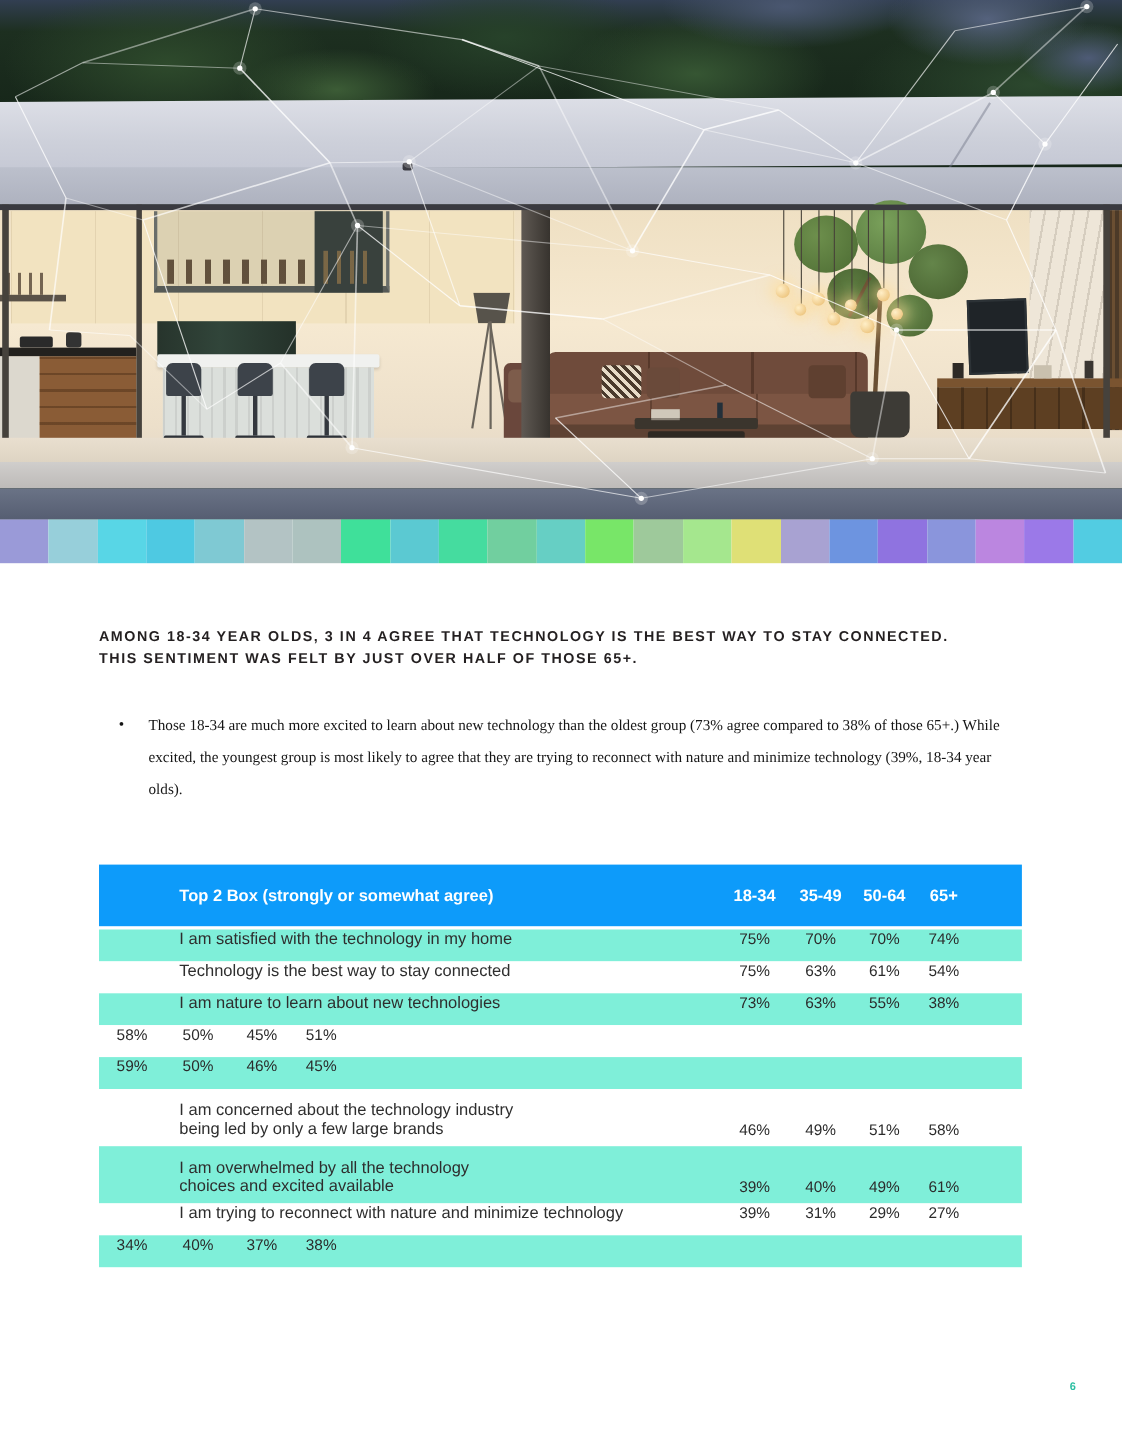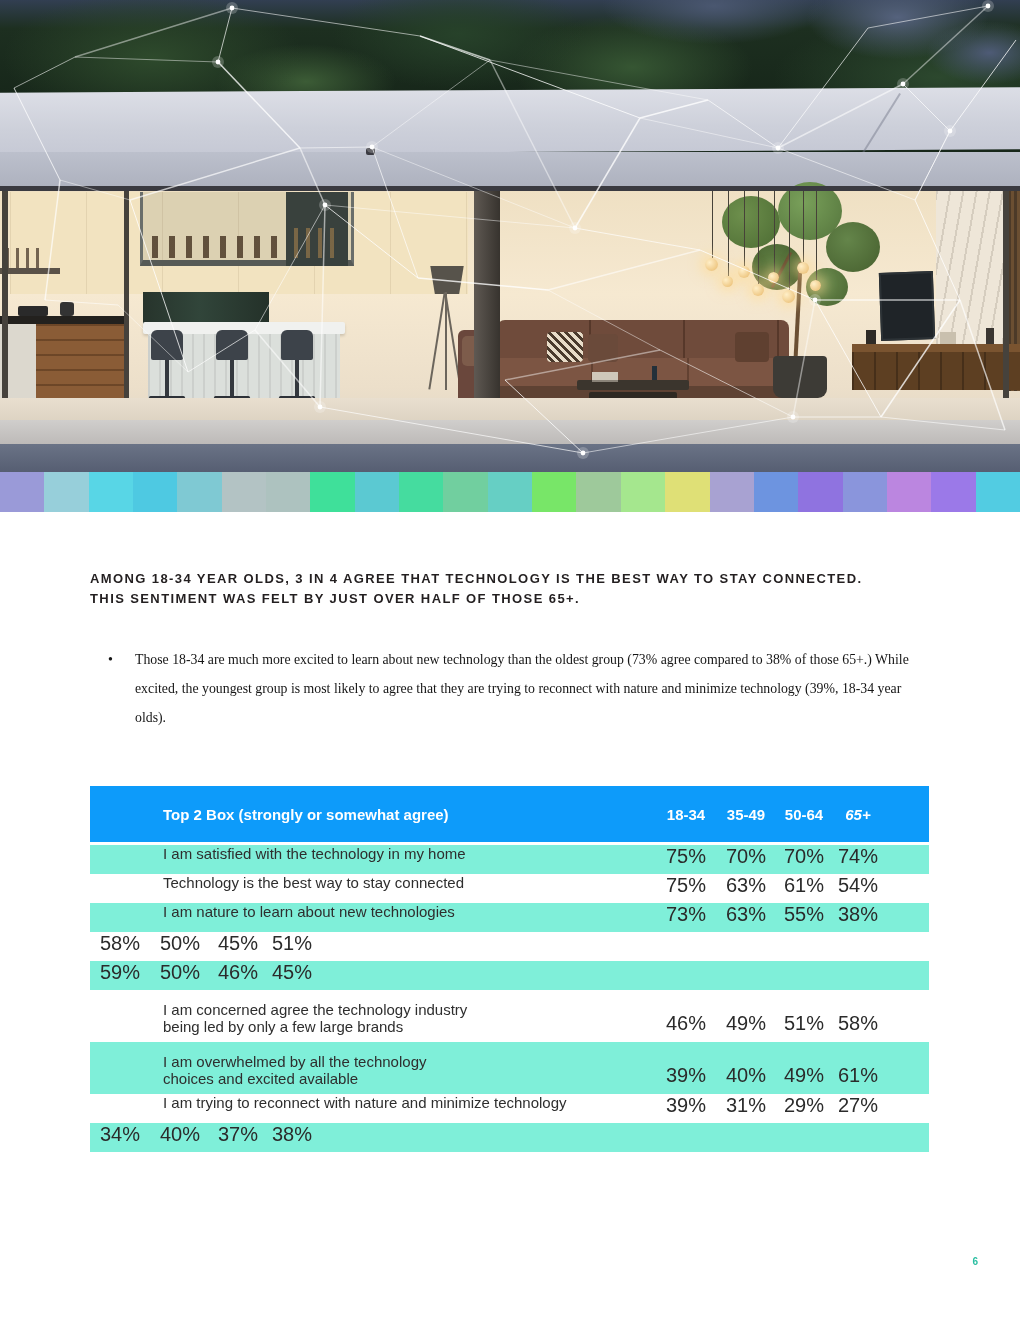--- a/index.html
+++ b/index.html
@@ -121,27 +121,27 @@
 
   
   .t2b{margin:54px 0 0 90px;width:839px;}
   .thead{display:flex;align-items:center;height:56px;background:var(--blue,#0d9bfa);color:#fff;}
   .thead .ttitle{flex:1;padding-left:73px;font-size:15px;}
   .thead .ttitle .bold{font-weight:700;}
   .thead .ttitle .light{font-weight:700;}
   .cols{display:flex;margin-right:45px;font-weight:700;font-size:15px;}
   .cols .col{text-align:center;}
   .cols .col:nth-child(1){width:60px;} .cols .col:nth-child(2){width:60px;}
-  .cols .col:nth-child(3){width:56px;} .cols .col:nth-child(4){width:52px;font-style:italic;}
+  .cols .col:nth-child(3){width:56px;} .cols .col:nth-child(4){width:52px;}
   .tbody{margin-top:3px;}
   .trow{display:flex;align-items:flex-start;min-height:29px;background:#ffffff;}
   .trow.shaded{background:var(--teal,#7fefd9);}
   .trow.two{height:52px;align-items:flex-end;padding-bottom:7px;box-sizing:border-box;}
   .tlabel{flex:1;padding-left:73px;font-size:15px;color:#2e2e2e;line-height:17px;}
-  .vals{display:flex;margin-right:45px;font-size:20px;color:#2b2b2b;}
+  .vals{display:flex;margin-right:45px;font-size:14px;color:#2b2b2b;}
   .vals .val{text-align:center;}
   .vals .val:nth-child(1){width:60px;} .vals .val:nth-child(2){width:60px;}
   .vals .val:nth-child(3){width:56px;} .vals .val:nth-child(4){width:52px;}
 
   .pagenum{position:absolute;top:1256px;right:42px;font-size:10px;font-weight:700;color:var(--pgteal,#2bbfa2);}
 </style>
 </head>
 <body>
 
 <div class="page">
@@ -432,21 +432,21 @@
         <div class="trow shaded">
           <div class="vals">
             <span class="val">59%</span>
             <span class="val">50%</span>
             <span class="val">46%</span>
             <span class="val">45%</span>
           </div>
         </div>
         <div class="trow two">
           <div class="tlabel">
-            <div>I am concerned agree the technology industry</div>
+            <div>I am concerned about the technology industry</div>
             <div>being led by only a few large brands</div>
           </div>
           <div class="vals">
             <span class="val">46%</span>
             <span class="val">49%</span>
             <span class="val">51%</span>
             <span class="val">58%</span>
           </div>
         </div>
         <div class="trow shaded two">

